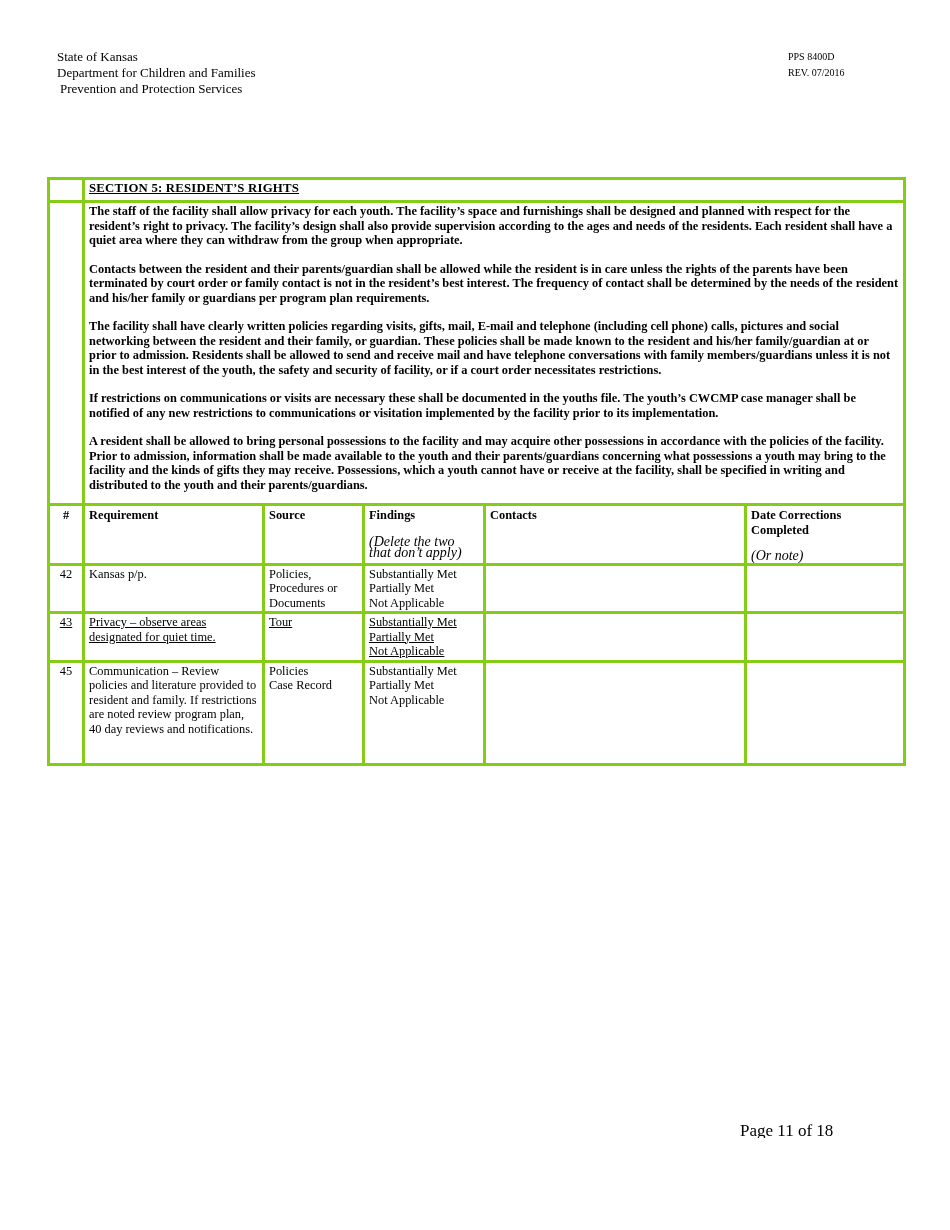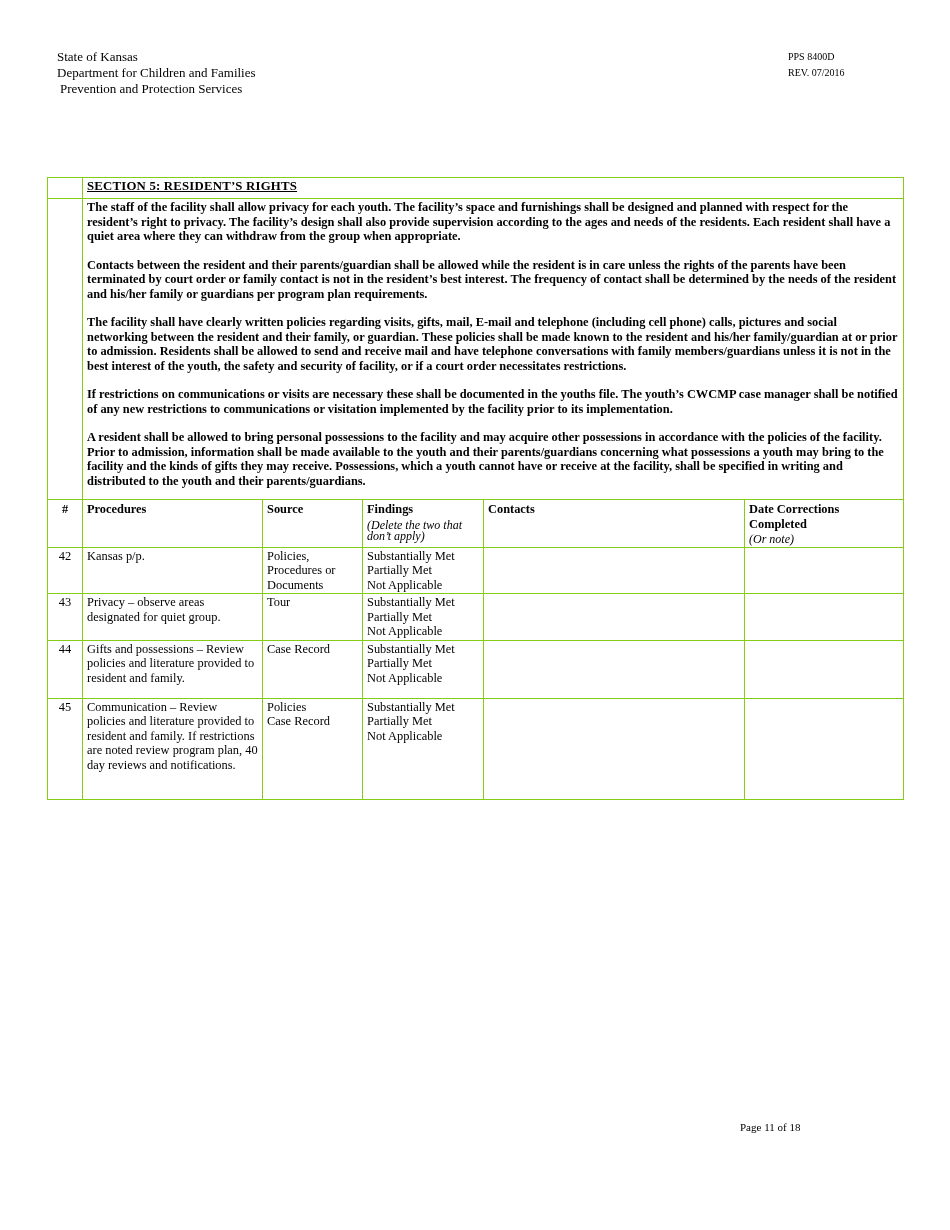--- a/index.html
+++ b/index.html
@@ -29,56 +29,56 @@
   }
   table.main {
     position: absolute;
     left: 47px;
     top: 177px;
     width: 856px;
     border-collapse: collapse;
     table-layout: fixed;
   }
   table.main td {
-    border: 1px solid #84cc16;
+    border: 3px solid #84cc16;
     vertical-align: top;
     font-size: 12.4px;
     line-height: 14.5px;
     padding: 1px 4px;
     overflow: hidden;
   }
   td.sectitle-cell { padding: 3px 6px; height: 18px; }
   .sectitle {
     font-weight: bold;
     text-decoration: underline;
     font-size: 12.8px;
     letter-spacing: 0.2px;
   }
   td.paras { padding: 6px 6px 6px 5px; height: 298px; }
   td.paras p { margin: 0 0 14px 0; font-weight: bold; }
   td.paras p:last-child { margin-bottom: 0; }
   tr.thead td { height: 40px; padding-top: 2px; }
   tr.thead b { font-size: 12.4px; }
   .note {
     font-style: italic;
-    font-size: 12px;
+    font-size: 14px;
     line-height: 11.5px;
-    margin-top: 3px;
+    margin-top: 13px;
   }
   td.numcell { text-align: center; padding-left: 1px; padding-right: 1px; }
   td.pre { white-space: pre-line; }
   tr.r42 td { height: 41px; }
-  tr.r43 td { height: 42px; }
+  tr.r43 td { height: 42px; text-decoration: underline; }
   tr.r44 td { height: 55px; }
   tr.r45 td { height: 98px; }
   .pagefoot {
     position: absolute;
     left: 740px;
     top: 1121px;
-    font-size: 11px;
+    font-size: 17px;
   }
 </style>
 </head>
 <body>
 
 <div class="page">
 
   <div class="hdr-left">
     <div>State of Kansas</div>
     <div>Department for Children and Families</div>
@@ -114,21 +114,21 @@
         <p>The staff of the facility shall allow privacy for each youth.  The facility’s space and furnishings shall be designed and planned with respect for the resident’s right to privacy.  The facility’s design shall also provide supervision according to the ages and needs of the residents.  Each resident shall have a quiet area where they can withdraw from the group when appropriate.</p>
         <p>Contacts between the resident and their parents/guardian shall be allowed while the resident is in care unless the rights of the parents have been terminated by court order or family contact is not in the resident’s best interest.  The frequency of contact shall be determined by the needs of the resident and his/her family or guardians per program plan requirements.</p>
         <p>The facility shall have clearly written policies regarding visits, gifts, mail, E-mail and telephone (including cell phone) calls, pictures and social networking between the resident and their family, or guardian.  These policies shall be made known to the resident and his/her family/guardian at or prior to admission. Residents shall be allowed to send and receive mail and have telephone conversations with family members/guardians unless it is not in the best interest of the youth, the safety and security of facility, or if a court order necessitates restrictions.</p>
         <p>If restrictions on communications or visits are necessary these shall be documented in the youths file.  The youth’s CWCMP case manager shall be notified of any new restrictions to communications or visitation implemented by the facility prior to its implementation.</p>
         <p>A resident shall be allowed to bring personal possessions to the facility and may acquire other possessions in accordance with the policies of the facility. Prior to admission, information shall be made available to the youth and their parents/guardians concerning what possessions a youth may bring to the facility and the kinds of gifts they may receive.  Possessions, which a youth cannot have or receive at the facility, shall be specified in writing and distributed to the youth and their parents/guardians.</p>
       </td>
     </tr>
 
     <tr class="thead">
       <td class="numcell"><b>#</b></td>
-      <td><b>Procedures</b></td>
+      <td><b>Requirement</b></td>
       <td><b>Source</b></td>
       <td>
         <b>Findings</b>
         <div class="note">(Delete the two that don’t apply)</div>
       </td>
       <td><b>Contacts</b></td>
       <td>
         <b>Date Corrections Completed</b>
         <div class="note">(Or note)</div>
       </td>
@@ -142,39 +142,29 @@
 Documents</td>
       <td class="pre">Substantially Met
 Partially Met
 Not Applicable</td>
       <td></td>
       <td></td>
     </tr>
 
     <tr class="r43">
       <td class="numcell">43</td>
-      <td>Privacy – observe areas designated for quiet group.</td>
+      <td>Privacy – observe areas designated for quiet time.</td>
       <td class="pre">Tour</td>
       <td class="pre">Substantially Met
 Partially Met
 Not Applicable</td>
       <td></td>
       <td></td>
     </tr>
 
-    <tr class="r44">
-      <td class="numcell">44</td>
-      <td>Gifts and possessions – Review policies and literature provided to resident and family.</td>
-      <td class="pre">Case Record</td>
-      <td class="pre">Substantially Met
-Partially Met
-Not Applicable</td>
-      <td></td>
-      <td></td>
-    </tr>
 
     <tr class="r45">
       <td class="numcell">45</td>
       <td>Communication – Review policies and literature provided to resident and family. If restrictions are noted review program plan, 40 day reviews and notifications.</td>
       <td class="pre">Policies
 Case Record</td>
       <td class="pre">Substantially Met
 Partially Met
 Not Applicable</td>
       <td></td>

